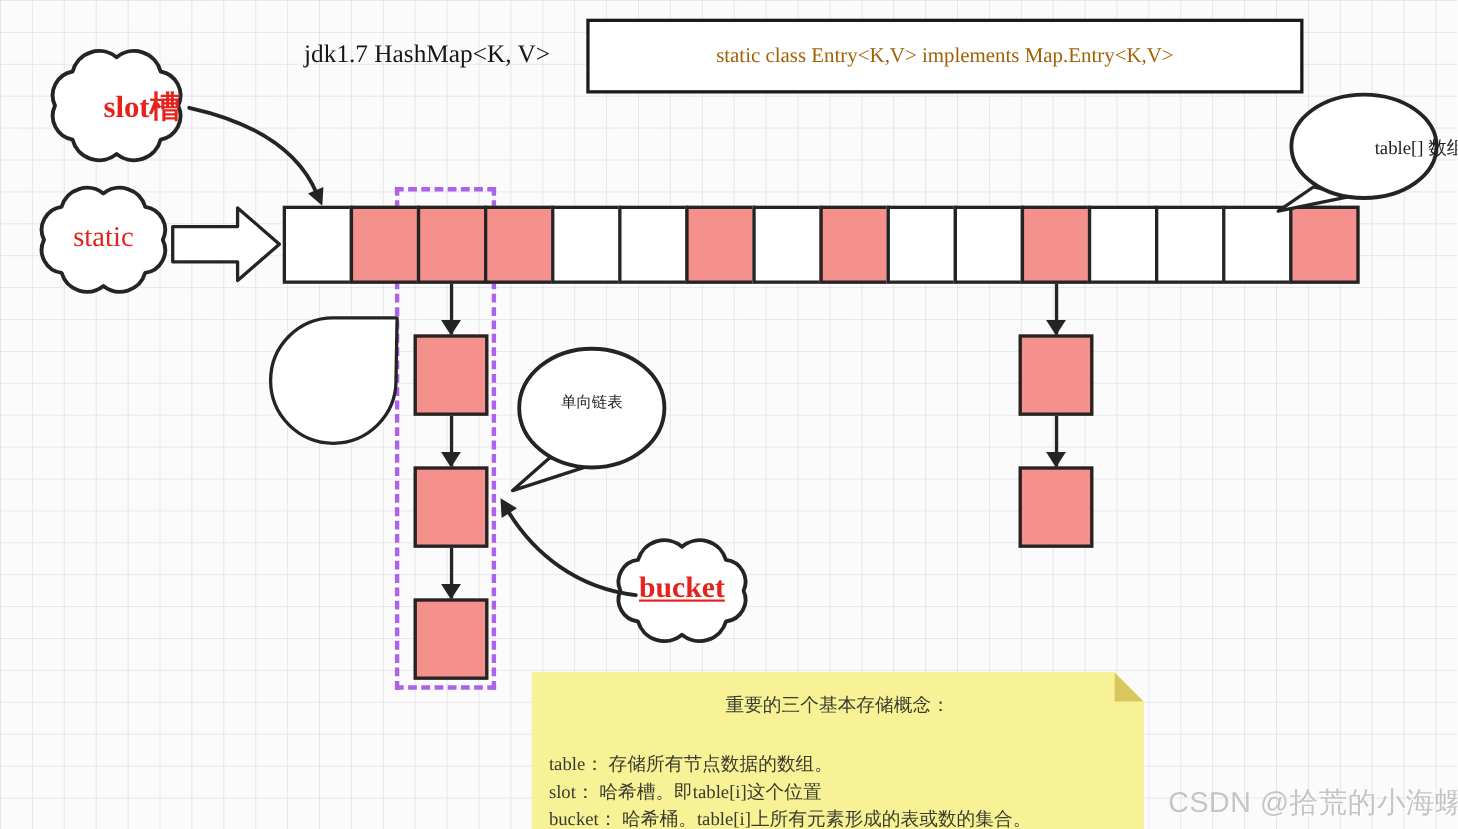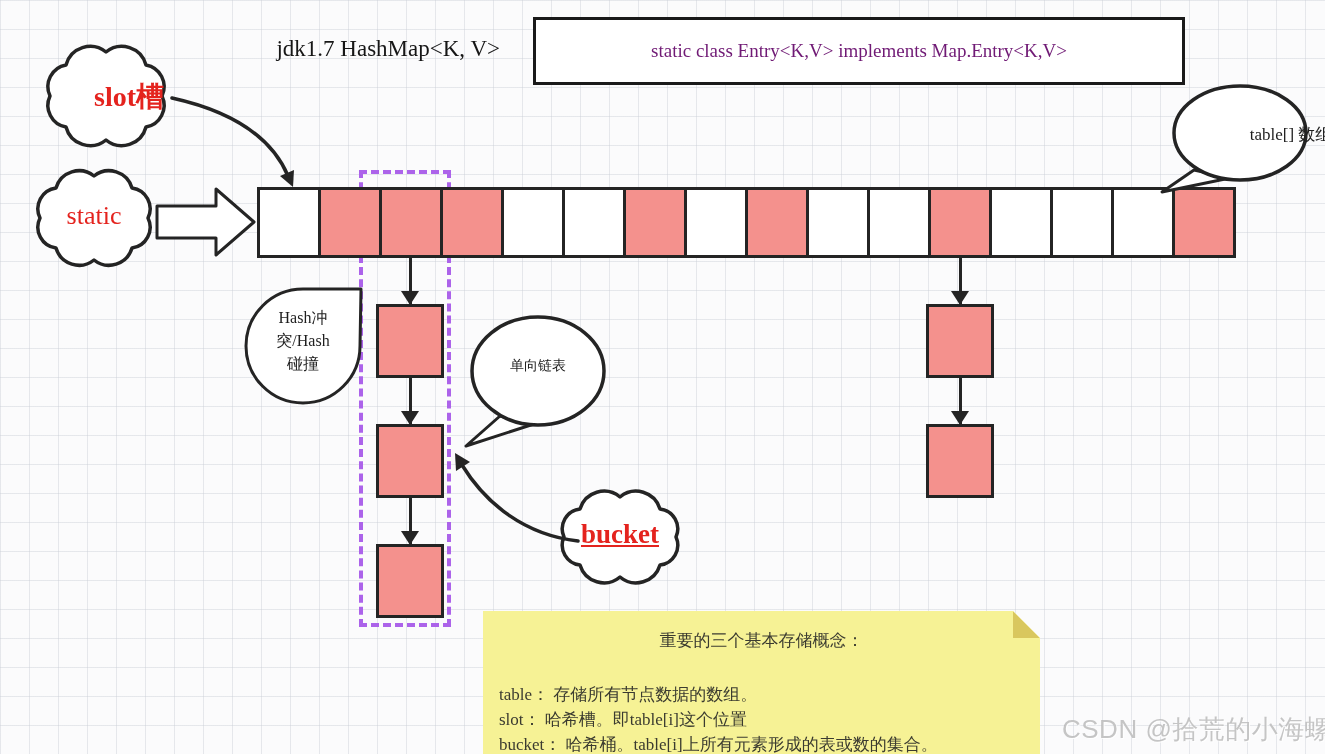--- a/index.html
+++ b/index.html
@@ -10,21 +10,21 @@
       linear-gradient(to right, rgba(203,207,216,.45) 1px, transparent 1px),
       linear-gradient(to bottom, rgba(203,207,216,.45) 1px, transparent 1px);
     background-size:29px 29px;
     font-family:"Liberation Serif", serif;
   }
   .layer{position:absolute;left:0;top:0;z-index:3;pointer-events:none;}
   .title{position:absolute;left:210px;top:36px;width:290px;text-align:right;
     font-size:23px;color:#161616;z-index:4;}
   .entry-box{position:absolute;left:533px;top:17px;width:646px;height:62px;
     border:3px solid #1a1a1a;background:#fff;display:flex;align-items:center;
-    justify-content:center;z-index:2;font-size:19px;color:#701a75;}
+    justify-content:center;z-index:2;font-size:19px;color:#a16207;}
   .dashed-rect{position:absolute;left:359px;top:170px;width:84px;height:449px;
     border:4px dashed var(--purple-dashed);z-index:1;}
   .array-row{position:absolute;left:257px;top:187px;display:flex;z-index:2;}
   .cell{width:58px;height:65px;border:3px solid var(--stroke);background:#fff;margin-left:-3px;}
   .cell:first-child{margin-left:0;}
   .cell.filled{background:var(--cell-fill);}
   .chain{position:absolute;width:68px;display:flex;flex-direction:column;align-items:center;z-index:2;}
   .chain-a{left:376px;top:258px;}
   .chain-b{left:926px;top:258px;}
   .varrow{position:relative;width:3px;height:46px;background:var(--stroke);}
@@ -120,25 +120,20 @@
       <div class="chain-sq"></div>
       <div class="varrow"></div>
       <div class="chain-sq"></div>
     </div>
 
   <div class="label lbl-slot">slot槽</div>
   <div class="label lbl-table">static</div>
   <div class="label lbl-bucket">bucket</div>
   <div class="label lbl-linked">单向链表</div>
   <div class="label lbl-tarray">table[] 数组</div>
-  <div class="label lbl-hash">
-    <div>Hash冲</div>
-    <div>突/Hash</div>
-    <div>碰撞</div>
-  </div>
 
   <div class="note">
     <div class="fold"></div>
     <div class="note-title">重要的三个基本存储概念：</div>
     <div class="note-lines">
       <div>table： 存储所有节点数据的数组。</div>
       <div>slot： 哈希槽。即table[i]这个位置</div>
       <div>bucket： 哈希桶。table[i]上所有元素形成的表或数的集合。</div>
     </div>
   </div>

